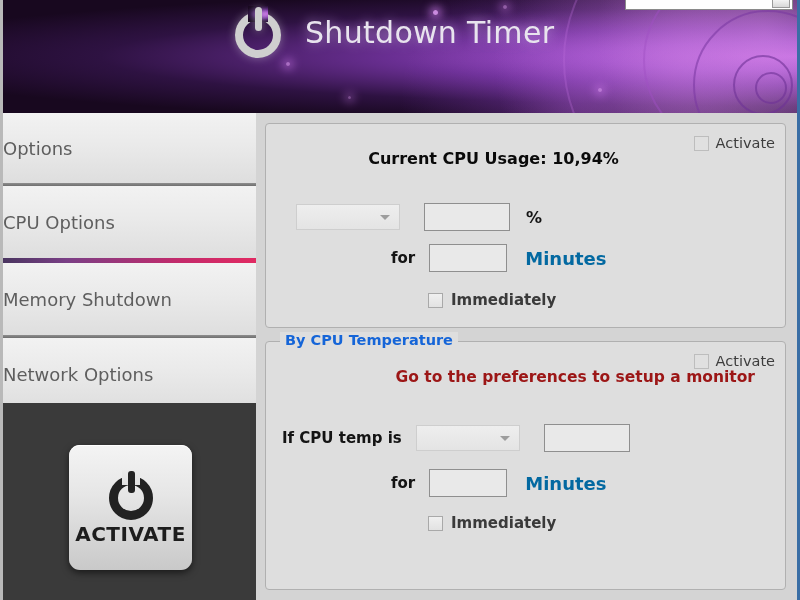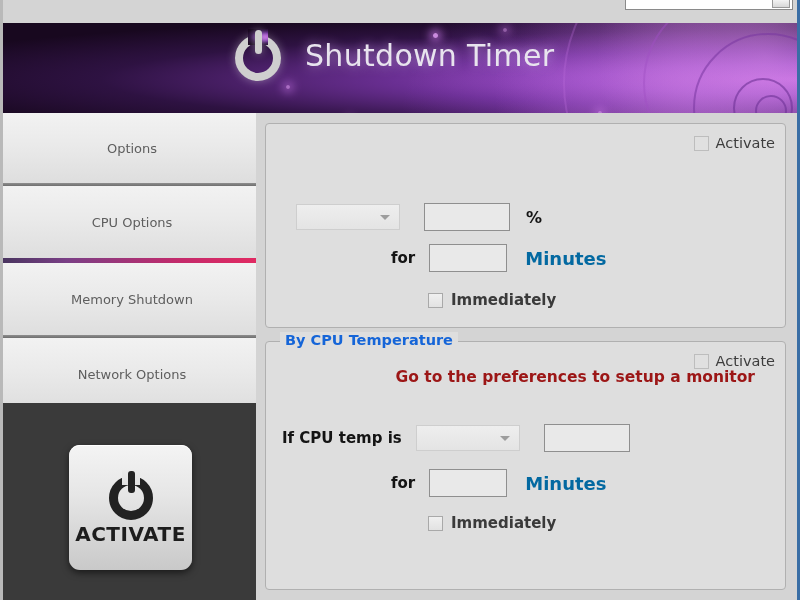--- a/index.html
+++ b/index.html
@@ -21,21 +21,20 @@
 
   
   #header {
     position:absolute; left:0; top:0; width:794px; height:113px;
     background:
       radial-gradient(circle at 86% 52%, rgba(200,120,225,0.55) 0%, rgba(200,120,225,0.0) 28%),
       radial-gradient(circle at 96% 30%, rgba(225,150,240,0.45) 0%, rgba(225,150,240,0.0) 22%),
       radial-gradient(circle at 72% 92%, rgba(150,70,200,0.40) 0%, rgba(150,70,200,0.0) 30%),
       radial-gradient(ellipse at 100% 50%, #c066dd 0%, #9b4ec4 18%, #6a2f93 36%, #2e1242 62%, #18081f 85%);
     overflow:hidden;
-    margin-top:23px;
   }
   .swirl {
     position:absolute; border-radius:50%;
     border:2px solid rgba(160,80,195,0.45);
     pointer-events:none;
   }
   .sw1 { left:640px; top:-30px; width:180px; height:180px; }
   .sw2 { left:690px; top:10px;  width:150px; height:150px; border-color:rgba(120,55,160,0.55); }
   .sw3 { left:730px; top:55px;  width:60px;  height:60px;  border-color:rgba(110,50,150,0.6); }
   .sw4 { left:752px; top:72px;  width:32px;  height:32px;  border-color:rgba(110,50,150,0.6); }
@@ -93,22 +92,22 @@
 
   
   #sidebar {
     position:absolute; left:0; top:113px; width:253px; height:487px;
     background:#4a4a4a;
   }
   #nav-list { position:absolute; left:0; top:0; width:253px; height:290px; }
   .nav-item {
     position:relative; width:258px; height:72px;
     background:linear-gradient(#f2f2f2 0%, #eaeaea 45%, #dedede 100%);
-    display:flex; align-items:center; justify-content:center;
-    font-size:13px; color:#5e5e5e;
+    display:flex; align-items:center; justify-content:flex-start;
+    font-size:18px; color:#5e5e5e;
     font-family:"DejaVu Sans", sans-serif;
     cursor:pointer;
   }
   .nav-item.first { height:70px; }
   .sep { width:253px; height:3px; background:linear-gradient(#8e8e8e,#6f6f6f); }
   .sep.active {
     height:5px;
     background:linear-gradient(90deg,#4a3560 0%, #7a3f86 25%, #c42a6b 70%, #e12a62 100%);
   }
 
@@ -303,20 +302,21 @@
 
   <div id="content">
 
     <div class="groupbox" id="gb-cpu-usage">
 
       <div class="gb-activate">
         <span class="checkbox dim"></span>
         <span class="cb-label">Activate</span>
       </div>
 
+      <div class="status-line" id="usage-status">Current CPU Usage: 10,94%</div>
 
       <div class="field-row" id="usage-row1">
         <span class="combo">
           <span class="arrow"></span>
         </span>
         <input class="textbox tb-value" type="text" value="" style="">
         <span class="unit">%</span>
       </div>
 
       <div class="field-row" id="usage-row2">

